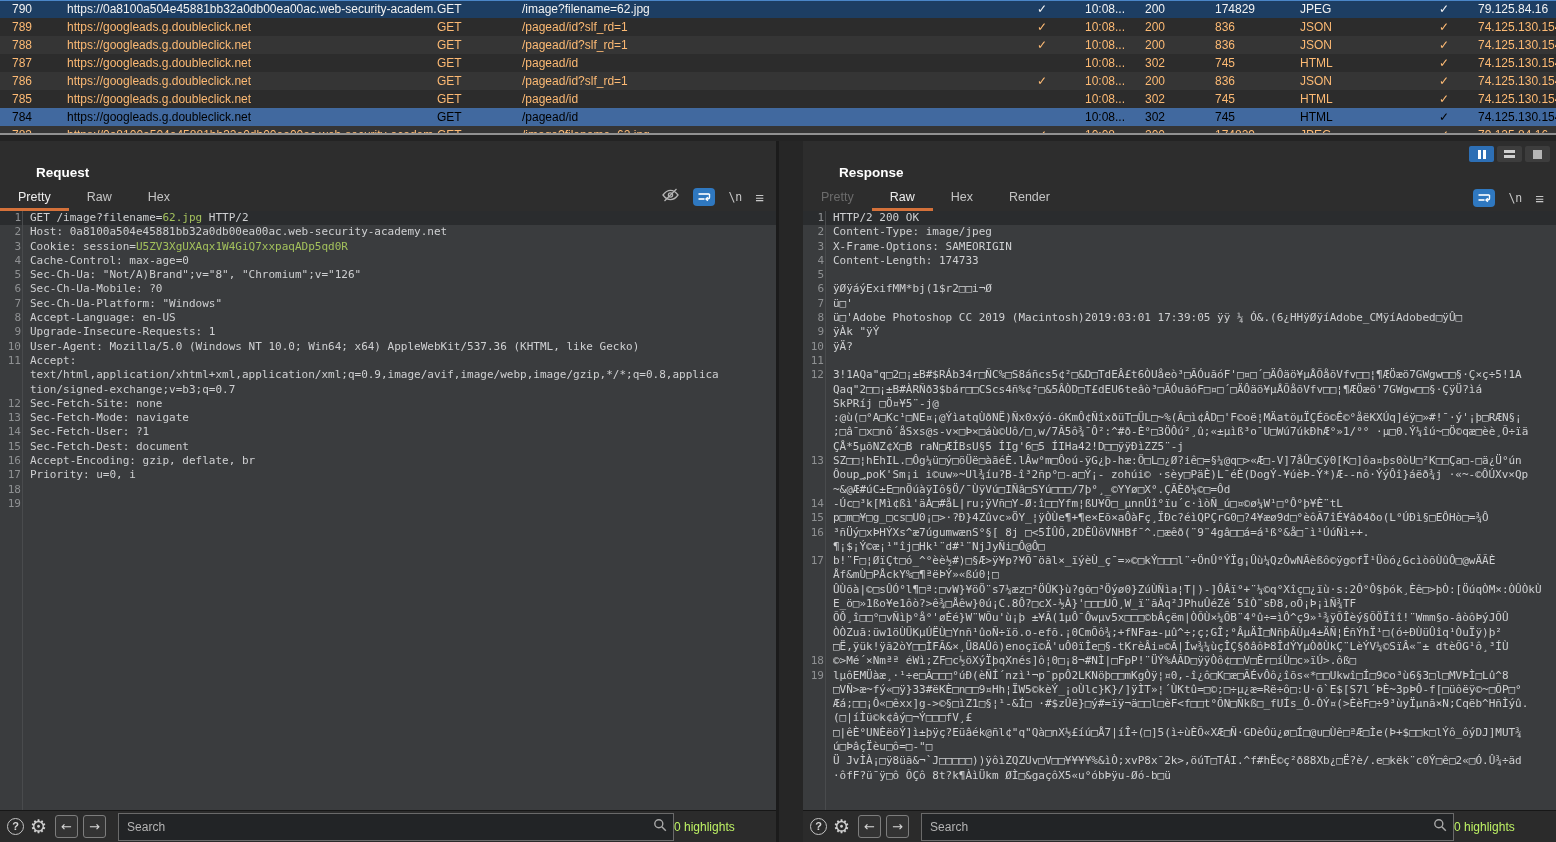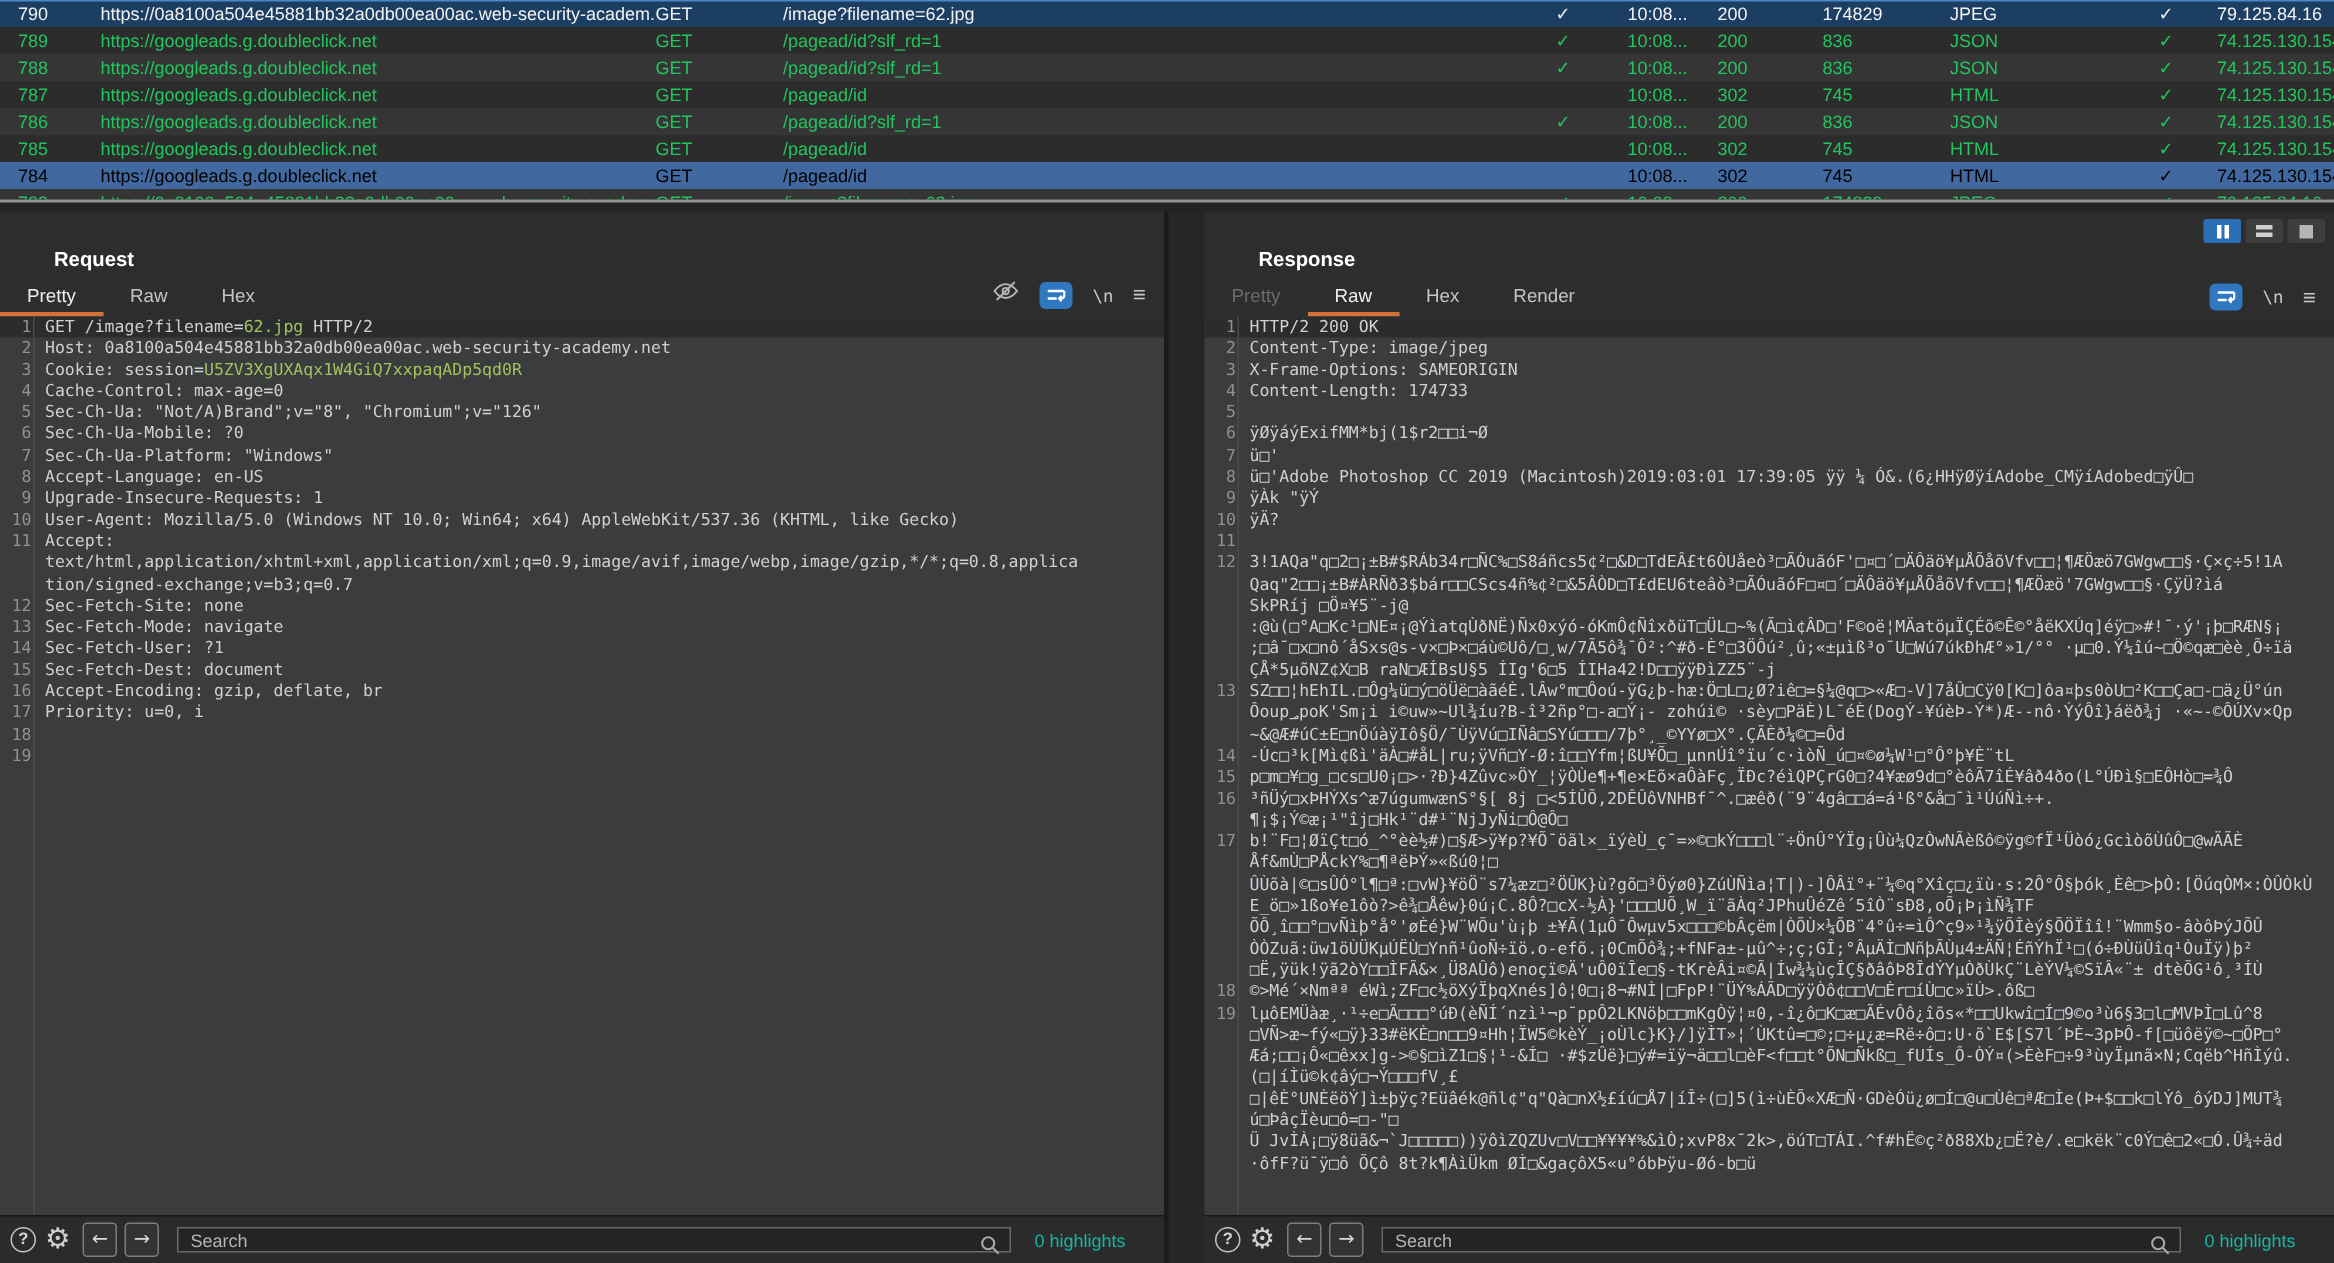--- a/index.html
+++ b/index.html
@@ -3,21 +3,21 @@
 <meta charset="utf-8">
 <style>
   * { margin:0; padding:0; box-sizing:border-box; }
   html,body { width:1556px; height:842px; overflow:hidden; background:#262626;
               font-family:"Liberation Sans", sans-serif; }
 
   
   .history { height:133px; overflow:hidden; background:#2b2b2b; }
   .hrow { display:grid;
           grid-template-columns:67px 370px 85px 490px 60px 60px 70px 85px 137px 40px minmax(0,1fr);
-          height:18px; line-height:18px; font-size:12px; color:#22c55e; cursor:default; }
+          height:18px; line-height:18px; font-size:12px; color:#fdba74; cursor:default; }
   .hrow.a { background:#2c2c2c; }
   .hrow.b { background:#353535; }
   .hrow.sel1 { background:#1d3e63; color:#f2f2f2; box-shadow:inset 0 1px 0 #4a86c8; }
   .hrow.sel2 { background:#41699f; color:#000000; }
   .hrow span { overflow:hidden; white-space:nowrap; }
   .c-num { padding-left:12px; }
   .c-check { text-align:center; font-size:12px; }
   .c-time,.c-status,.c-length,.c-mime,.c-ip { padding-left:13px; }
   .c-ip { padding-left:14px; }
 
@@ -66,26 +66,26 @@
   .searchbar { height:32px; flex:none; background:#2b2b2b; border-top:1px solid #171717;
                display:flex; align-items:center; padding:0 10px 0 7px; }
   .sb-help { width:17px; height:17px; border:1.5px solid #c4c4c4; border-radius:50%;
              color:#d6d6d6; font-size:11px; font-weight:bold; text-align:center; line-height:14px; flex:none; }
   .sb-gear { font-size:19px; color:#cfcfcf; margin-left:6px; line-height:1; flex:none; }
   .nav-btn { width:23px; height:23px; margin-left:5px; border:1px solid #7d7d7d; border-radius:3px;
              background:#333333; color:#d8d8d8; font-size:13px; display:flex; align-items:center;
              justify-content:center; flex:none; font-family:"DejaVu Sans", sans-serif; }
   .nav-btn:first-of-type { margin-left:8px; }
   .search-wrap { position:relative; flex:1; margin-left:12px; }
-  .search-wrap input { width:100%; height:17px; background:#222426; border:1px solid #6a6a6a;
+  .search-wrap input { width:100%; height:28px; background:#222426; border:1px solid #6a6a6a;
                        color:#c9c9c9; font-size:12px; padding:0 28px 0 8px; outline:none;
                        font-family:"Liberation Sans", sans-serif; }
   .search-wrap input::placeholder { color:#b4b4b4; }
   .mag { position:absolute; right:7px; top:5px; }
-  .highlights { flex:none; width:92px; text-align:center; font-size:12px; color:#14b8a6; }
+  .highlights { flex:none; width:92px; text-align:left; font-size:12px; color:#bef264; }
 </style>
 </head>
 <body>
 
 <div class="history" id="history">
     <div class="hrow sel1">
       <span class="c-num">790</span>
       <span class="c-url">https://0a8100a504e45881bb32a0db00ea00ac.web-security-academ...</span>
       <span class="c-method">GET</span>
       <span class="c-path">/image?filename=62.jpg</span>

